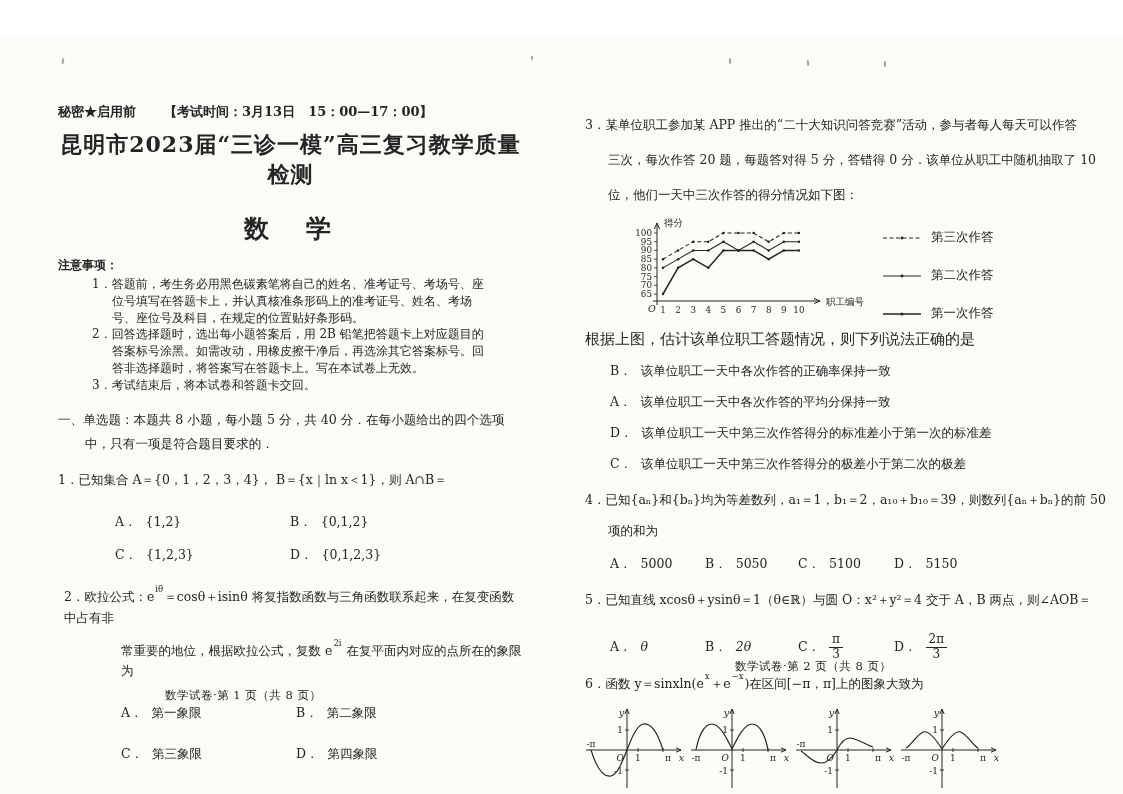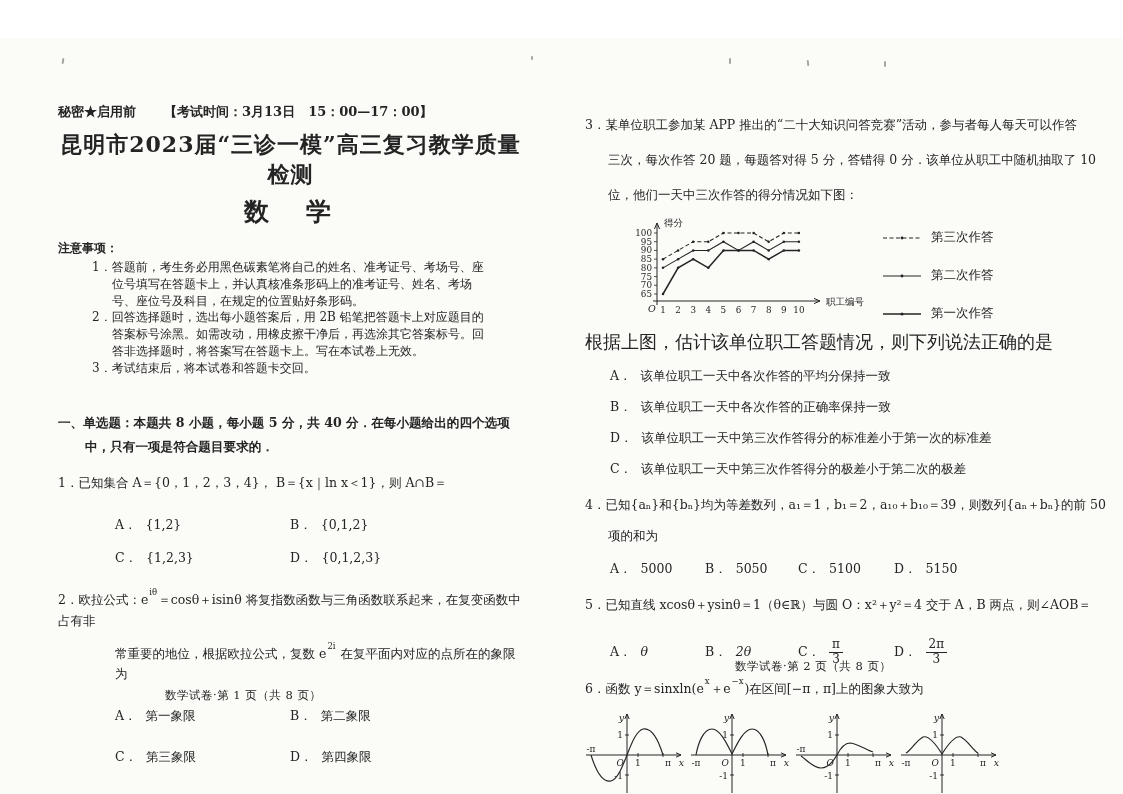--- a/index.html
+++ b/index.html
@@ -8,43 +8,43 @@
     background:#ffffff;color:#242424;
     font-family:"DejaVu Serif","Liberation Serif",serif;
   }
   .paper{position:absolute;left:0;top:38px;width:1123px;height:756px;background:#fbfbf8;}
   .page{position:absolute;}
   .page-left{left:58px;top:103px;width:465px;}
   .page-right{left:585px;top:110px;width:532px;}
 
   .hdr-row{display:flex;gap:28px;font-weight:bold;font-size:13px;}
   .exam-title{margin-top:9px;text-align:center;font-weight:bold;font-size:22px;letter-spacing:1px;}
-  .subject{margin-top:5px;text-align:center;font-weight:bold;font-size:25px;letter-spacing:6px;}
+  .subject{margin-top:22px;text-align:center;font-weight:bold;font-size:25px;letter-spacing:6px;}
   .notice-title{margin-top:12px;font-weight:bold;font-size:12px;}
   .notices{margin:2px 0 0 34px;font-size:12px;line-height:16.8px;width:400px;}
   .notice-item{padding-left:20px;text-indent:-20px;}
-  .section-title{margin-top:34px;font-weight:bold;font-size:12.6px;line-height:1.9;padding-left:27px;text-indent:-27px;}
+  .section-title{margin-top:14px;font-weight:normal;font-size:12.6px;line-height:1.9;padding-left:27px;text-indent:-27px;}
   .q{font-size:12.5px;line-height:1.6;}
   .q-line{padding-left:20px;text-indent:-20px;}
   .q2-l2,.hang-line{padding-left:57px;}
   .opt-grid-l{display:grid;grid-template-columns:175px auto;row-gap:13px;margin:22px 0 0 57px;font-size:12.5px;}
   .opt{white-space:nowrap;}
   .opt .ol{margin-right:9px;}
   sup.s{font-size:8.5px;position:relative;top:-4px;margin:0 1px;}
   .footer{position:absolute;font-size:11.5px;letter-spacing:0.5px;}
   .footer-1{left:165px;top:688px;}
   .footer-2{left:735px;top:659px;}
 
   .q3-line{line-height:29px;font-size:12.5px;}
   .q3-cont{padding-left:23px;margin-top:6px;}
   .chart-row{margin:6px 0 0 42px;display:flex;align-items:flex-start;}
   .legend{margin-top:14px;display:flex;flex-direction:column;gap:21px;font-size:12.5px;}
   .legend-item{display:flex;align-items:center;gap:9px;}
   .lg-sample{width:40px;height:10px;}
-  .after-chart{margin-top:8px;font-size:18px;}
+  .after-chart{margin-top:8px;font-size:15px;}
   .opt-list{margin-left:25px;font-size:12.5px;}
   .opt-list .opt{display:block;margin-top:14px;white-space:normal;}
   .opt-row{display:grid;grid-template-columns:95px 93px 96px auto;margin:13px 0 0 25px;font-size:12.5px;align-items:center;}
   .frac{display:inline-flex;flex-direction:column;align-items:center;vertical-align:middle;line-height:1.15;font-size:12px;}
   .frac .num{border-bottom:1px solid #242424;padding:0 3px;}
   .graphs-row{display:flex;gap:2px;margin:10px 0 0 -2px;}
   .mini{display:flex;flex-direction:column;align-items:center;}
   .mini-label{font-size:12.5px;margin-top:3px;}
   .ax{stroke:#242424;stroke-width:1;fill:none;}
   .tk{stroke:#242424;stroke-width:0.9;fill:none;}
@@ -85,21 +85,21 @@
   <div class="q" style="margin-top:15px;">
     <div class="q-line">1．已知集合 A＝{0，1，2，3，4}， B＝{x｜ln x＜1}，则 A∩B＝</div>
     <div class="opt-grid-l">
       <span class="opt"><span class="ol">A．</span><span>{1,2}</span></span>
       <span class="opt"><span class="ol">B．</span><span>{0,1,2}</span></span>
       <span class="opt"><span class="ol">C．</span><span>{1,2,3}</span></span>
       <span class="opt"><span class="ol">D．</span><span>{0,1,2,3}</span></span>
     </div>
   </div>
 
-  <div class="q" style="margin-top:22px;">
+  <div class="q" style="margin-top:22px;margin-left:6px;">
     <div><span>2．欧拉公式：e</span><sup class="s">iθ</sup><span>＝cosθ＋isinθ 将复指数函数与三角函数联系起来，在复变函数中占有非</span></div>
     <div class="q2-l2" style="margin-top:13px;"><span>常重要的地位，根据欧拉公式，复数 e</span><sup class="s">2i</sup><span> 在复平面内对应的点所在的象限为</span></div>
     <div class="opt-grid-l" style="row-gap:21px;">
       <span class="opt"><span class="ol">A．</span><span>第一象限</span></span>
       <span class="opt"><span class="ol">B．</span><span>第二象限</span></span>
       <span class="opt"><span class="ol">C．</span><span>第三象限</span></span>
       <span class="opt"><span class="ol">D．</span><span>第四象限</span></span>
     </div>
   </div>
 </div>
@@ -198,22 +198,22 @@
               <line x1="1" y1="5" x2="39" y2="5" stroke="#242424" stroke-width="1.4"></line>
               <circle cx="20" cy="5" r="1.5" fill="#242424"></circle>
             </svg>
           <span>第一次作答</span>
         </div>
       </div>
     </div>
 
     <div class="after-chart">根据上图，估计该单位职工答题情况，则下列说法正确的是</div>
     <div class="opt-list">
+      <span class="opt"><span class="ol">B．</span><span>该单位职工一天中各次作答的正确率保持一致</span></span>
       <span class="opt"><span class="ol">A．</span><span>该单位职工一天中各次作答的平均分保持一致</span></span>
-      <span class="opt"><span class="ol">B．</span><span>该单位职工一天中各次作答的正确率保持一致</span></span>
       <span class="opt"><span class="ol">D．</span><span>该单位职工一天中第三次作答得分的标准差小于第一次的标准差</span></span>
       <span class="opt"><span class="ol">C．</span><span>该单位职工一天中第三次作答得分的极差小于第二次的极差</span></span>
     </div>
   </div>
 
   <div class="q" style="margin-top:17px;">
     <div>4．已知{aₙ}和{bₙ}均为等差数列，a₁＝1，b₁＝2，a₁₀＋b₁₀＝39，则数列{aₙ＋bₙ}的前 50</div>
     <div class="hang-line" style="margin-top:11px;padding-left:23px;">项的和为</div>
     <div class="opt-row">
       <span class="opt"><span class="ol">A．</span><span>5000</span></span>

